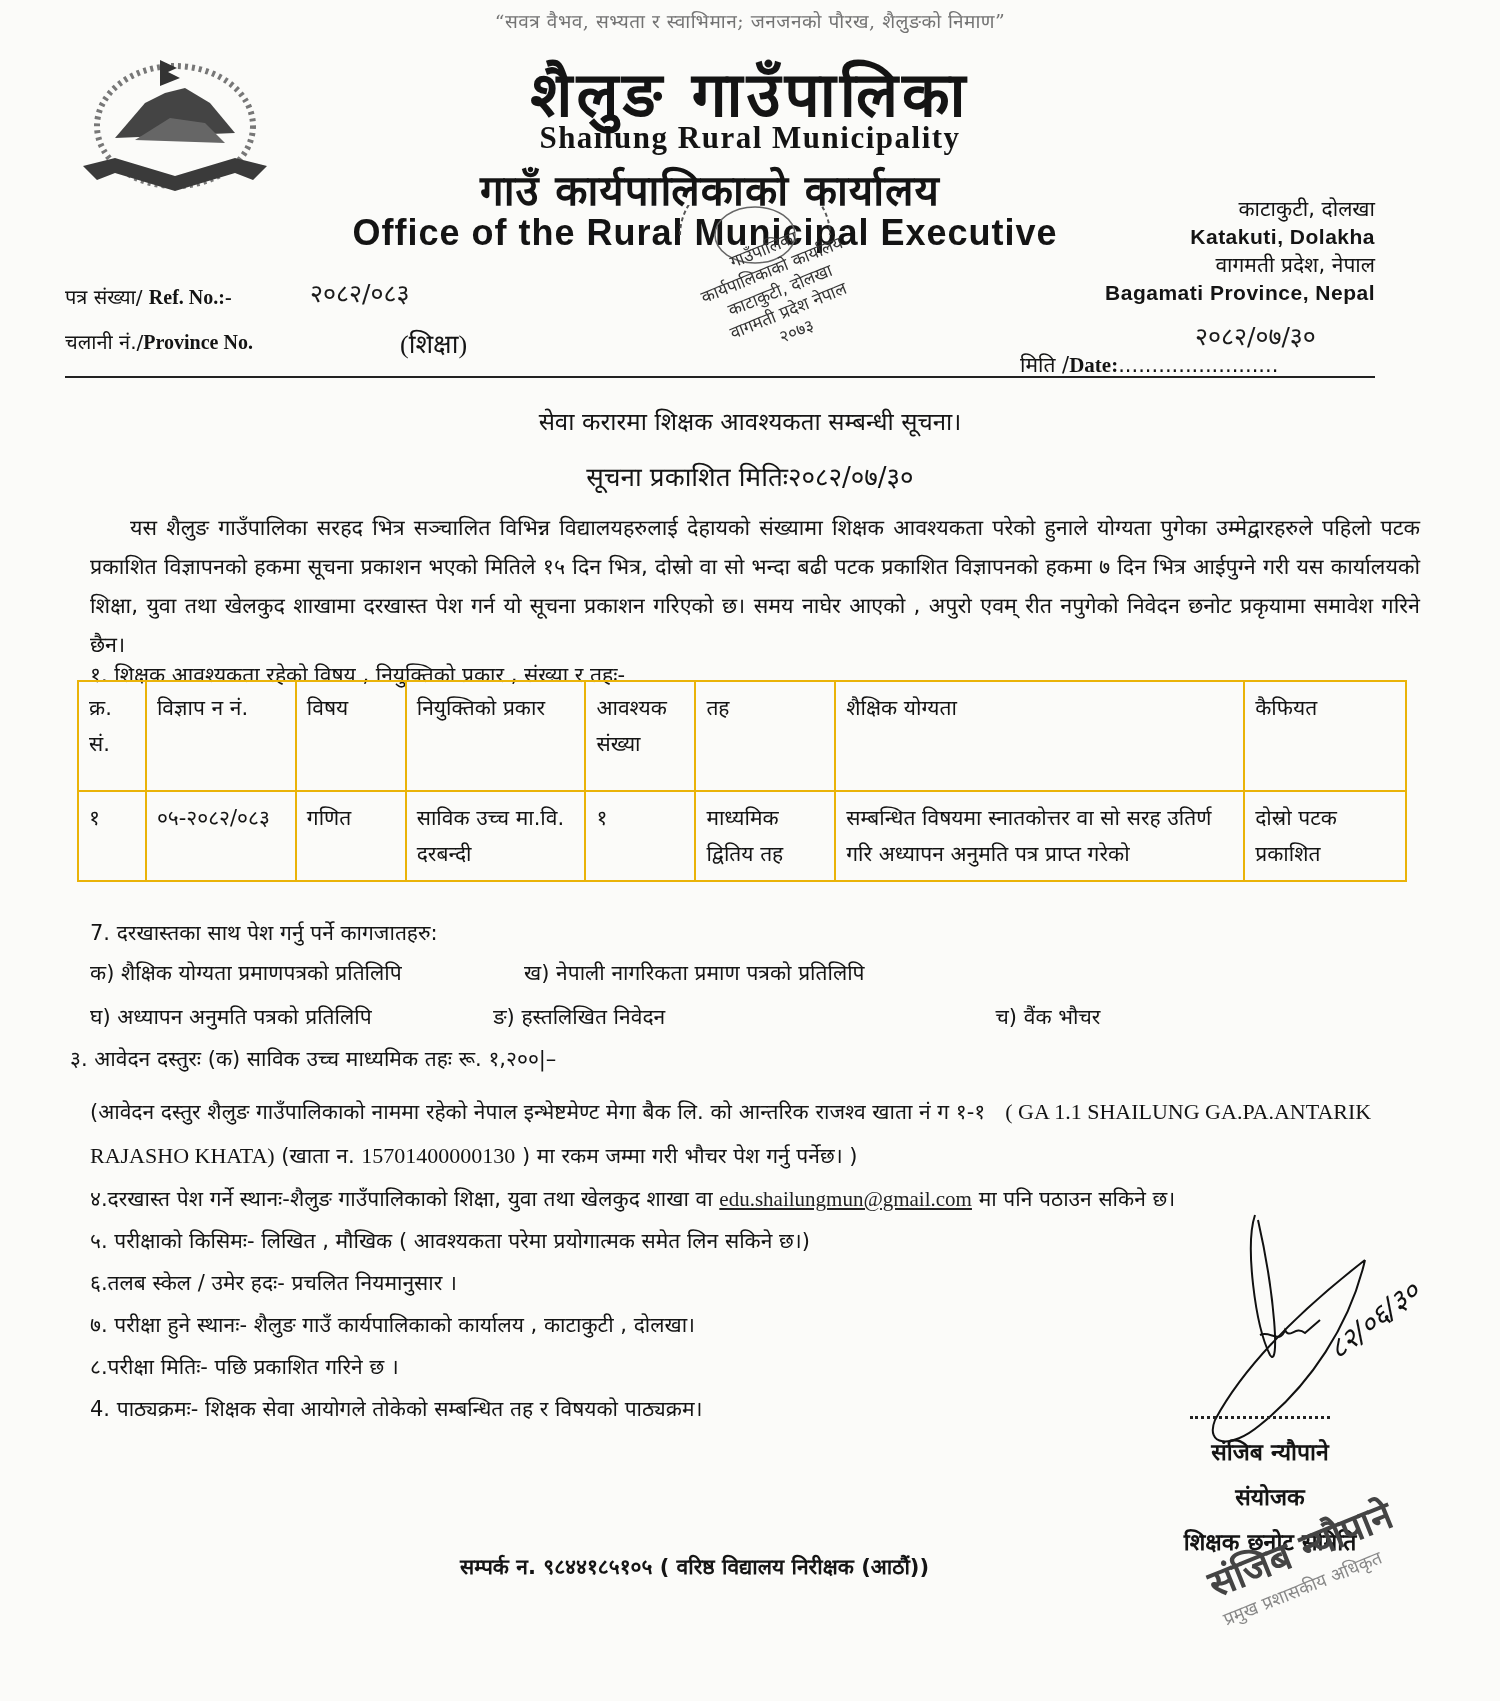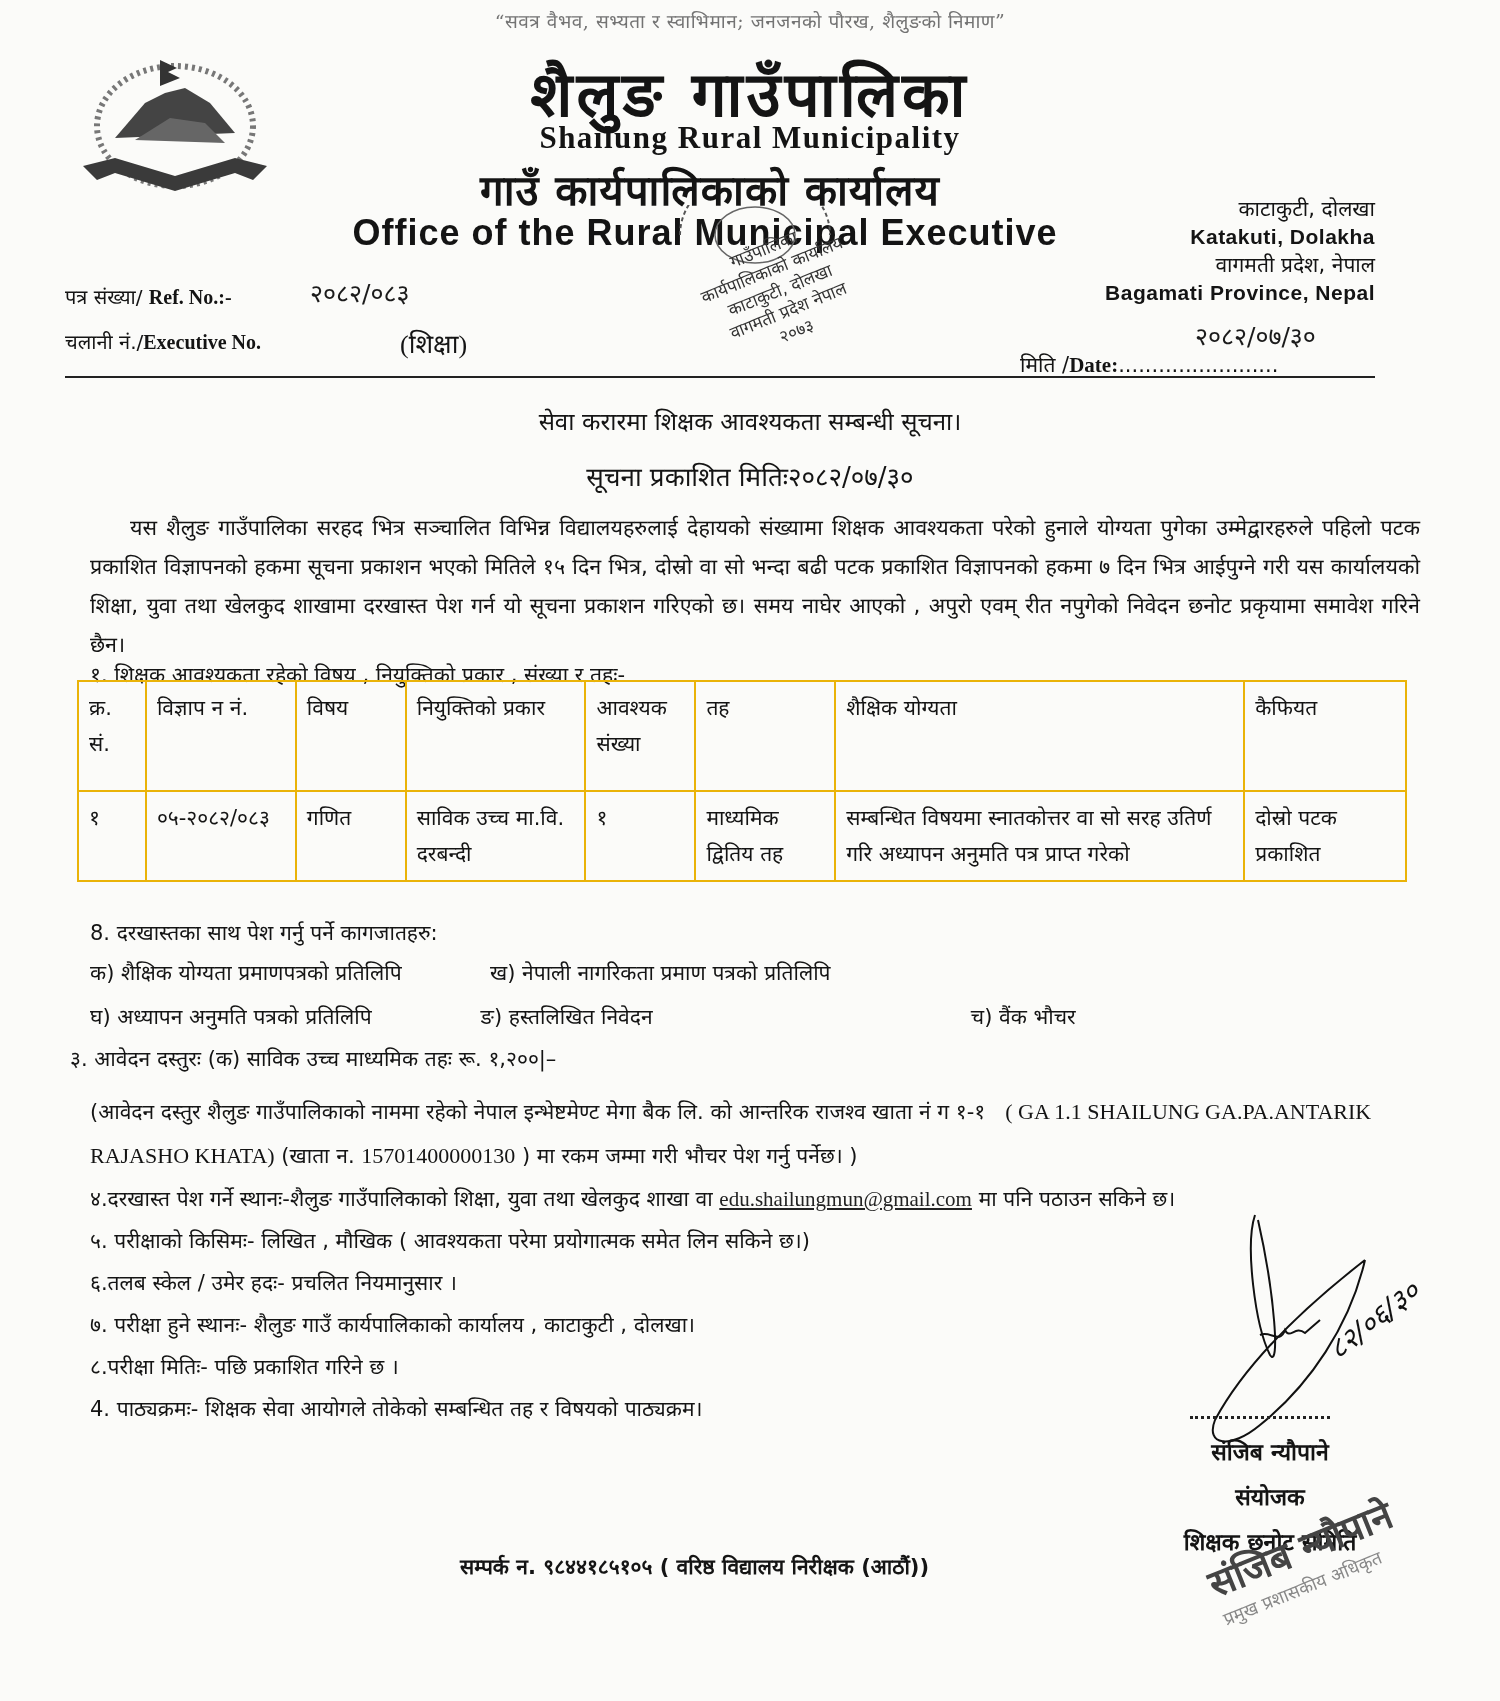--- a/index.html
+++ b/index.html
@@ -31,21 +31,21 @@
   .seal { top: 205px; left: 640px; width: 230px; height: 175px; }
   .heading1 { top: 404px; left: 0; width: 1500px; text-align: center; font-size: 24px; }
   .heading2 { top: 458px; left: 100px; width: 1300px; text-align: center; font-size: 26px; }
   .para { top: 508px; left: 90px; width: 1330px; font-size: 21.5px; line-height: 39px; text-indent: 40px; text-align: justify; }
   .sec1 { top: 660px; left: 90px; font-size: 21px; }
   table.req { position: absolute; top: 680px; left: 77px; width: 1330px; border-collapse: collapse; font-size: 21px; }
   table.req th, table.req td { border: 2px solid #eab308; vertical-align: top; text-align: left; font-weight: normal; padding: 8px 10px; line-height: 36px; }
   table.req th { height: 92px; }
   .sec2 { top: 918px; left: 90px; font-size: 21px; }
   .docs { top: 958px; left: 90px; width: 1330px; font-size: 21px; }
-  .docs .row { display: flex; height: 44px; }
+  .docs .row { display: flex; height: 44px; gap: 34px; }
   .docs .c1 { width: 400px; }
   .docs .c2 { width: 400px; }
   .docs .c3 { width: 460px; }
   .docs .row2 .c1 { width: 400px; }
   .docs .row2 .c2 { width: 410px; }
   .docs .row2 .c3 { padding-left: 90px; }
   .sec3 { top: 1044px; left: 70px; font-size: 21px; }
   .sec3-note { top: 1090px; left: 90px; width: 1300px; font-size: 21px; line-height: 44px; }
   .sec3-note .en { font-family: "Liberation Serif", serif; font-size: 22px; }
   .items { top: 1178px; left: 90px; font-size: 21px; line-height: 42px; }
@@ -81,21 +81,21 @@
   <div class="en">Bagamati Province, Nepal</div>
 </div>
 
 <div class="abs ref">
   <span>पत्र संख्या/</span>
   <span class="lbl">Ref. No.:-</span>
 </div>
 <div class="abs handwrite ref-val">२०८२/०८३</div>
 
 <div class="abs disp">
-  <span>चलानी नं./</span><span class="lbl" style="font-family:'Liberation Serif',serif;font-weight:bold;">Executive No.</span>
+  <span>चलानी नं./</span><span class="lbl" style="font-family:'Liberation Serif',serif;font-weight:bold;">Province No.</span>
 </div>
 <div class="abs disp-val">(शिक्षा)</div>
 
 <div class="abs handwrite date-val">२०८२/०७/३०</div>
 <div class="abs date-lbl">
   <span>मिति /</span><span class="lbl">Date:</span><span>........................</span>
 </div>
 
 <div class="abs rule"></div>
 
@@ -150,21 +150,21 @@
       <td>गणित</td>
       <td>साविक उच्च मा.वि. दरबन्दी</td>
       <td>१</td>
       <td>माध्यमिक द्वितिय  तह</td>
       <td>सम्बन्धित विषयमा स्नातकोत्तर वा सो सरह उतिर्ण गरि अध्यापन अनुमति पत्र प्राप्त गरेको</td>
       <td>दोस्रो पटक प्रकाशित</td>
     </tr>
   </tbody>
 </table>
 
-<div class="abs sec2">8. दरखास्तका साथ पेश गर्नु पर्ने कागजातहरु:</div>
+<div class="abs sec2">7. दरखास्तका साथ पेश गर्नु पर्ने कागजातहरु:</div>
 <div class="abs docs">
   <div class="row">
     <div class="c1">क) शैक्षिक योग्यता प्रमाणपत्रको प्रतिलिपि</div>
     <div class="c2">ख) नेपाली नागरिकता प्रमाण पत्रको प्रतिलिपि</div>
   </div>
   <div class="row row2">
     <div class="c1">घ) अध्यापन अनुमति पत्रको प्रतिलिपि</div>
     <div class="c2">ङ) हस्तलिखित निवेदन</div>
     <div class="c3">च) वैंक भौचर</div>
   </div>

